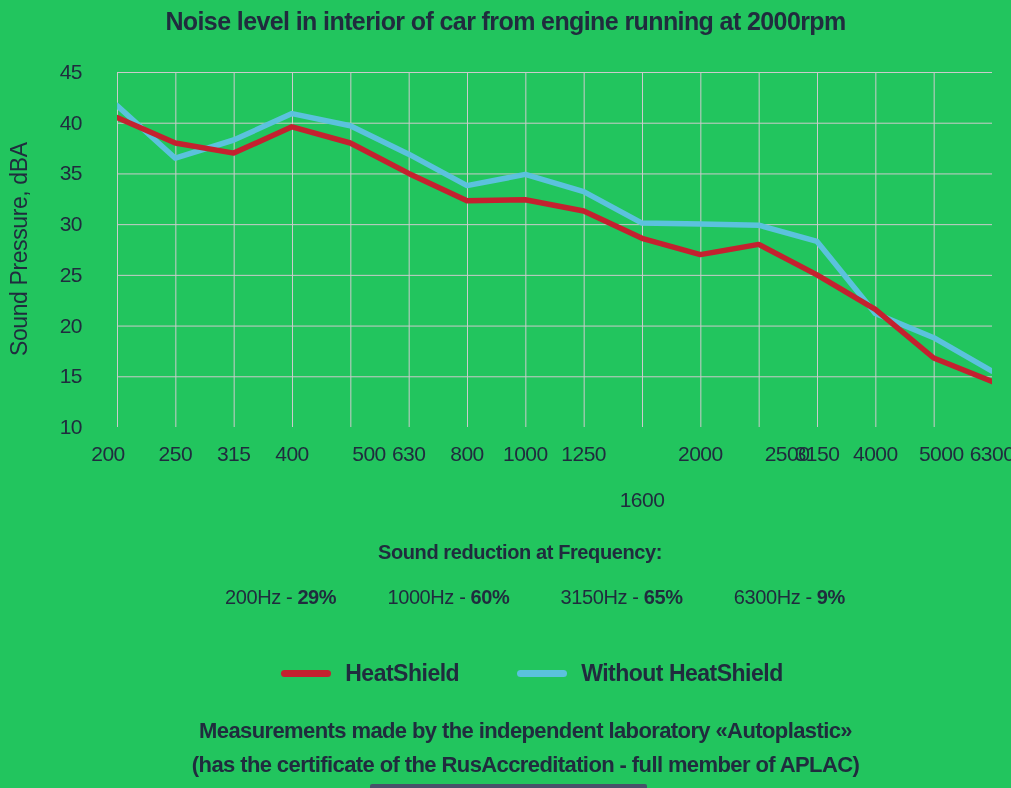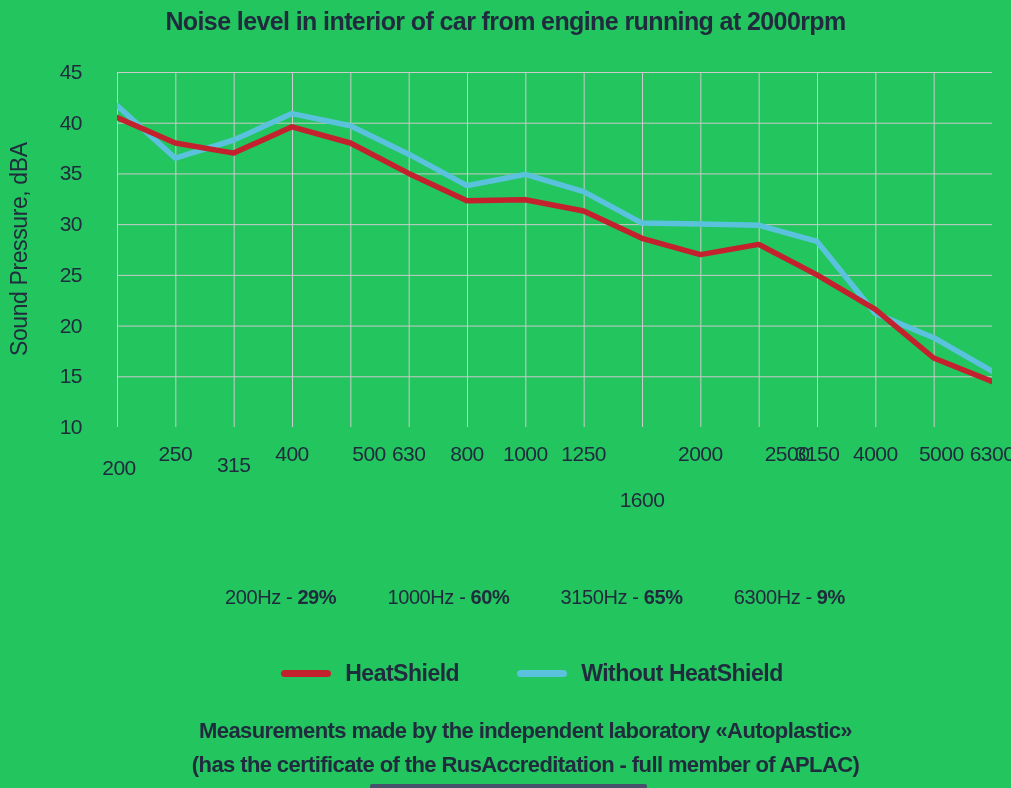--- a/index.html
+++ b/index.html
@@ -96,39 +96,40 @@
       <div class="y-tick" style="top: 61px;">45</div>
       <div class="y-tick" style="top: 111.714px;">40</div>
       <div class="y-tick" style="top: 162.429px;">35</div>
       <div class="y-tick" style="top: 213.143px;">30</div>
       <div class="y-tick" style="top: 263.857px;">25</div>
       <div class="y-tick" style="top: 314.571px;">20</div>
       <div class="y-tick" style="top: 365.286px;">15</div>
       <div class="y-tick" style="top: 416px;">10</div>
     </div>
   <div id="xTicks">
-      <div class="x-tick" style="left: 89px; margin-top: 14px;">200</div>
+      <div class="x-tick" style="left: 78px;">200</div>
       <div class="x-tick" style="left: 145.333px;">250</div>
-      <div class="x-tick" style="left: 203.667px; margin-top: 11px;">315</div>
+      <div class="x-tick" style="left: 203.667px;">315</div>
       <div class="x-tick" style="left: 262px;">400</div>
       <div class="x-tick" style="left: 339px;">500</div>
       <div class="x-tick" style="left: 378.667px;">630</div>
       <div class="x-tick" style="left: 437px;">800</div>
       <div class="x-tick" style="left: 495.333px;">1000</div>
       <div class="x-tick" style="left: 553.667px;">1250</div>
       <div class="x-tick" style="left: 612px; margin-top: 46px;">1600</div>
       <div class="x-tick" style="left: 670.333px;">2000</div>
       <div class="x-tick" style="left: 757px;">2500</div>
       <div class="x-tick" style="left: 787px;">3150</div>
       <div class="x-tick" style="left: 845.333px;">4000</div>
       <div class="x-tick" style="left: 903.667px; text-align: right;">5000</div>
       <div class="x-tick" style="left: 962px;">6300</div>
     </div>
 
 
+  <div class="reduction-heading">Sound reduction at Frequency:</div>
 
   <div class="reduction-row" id="reductionRow">
       <span class="reduction-item"><span>200Hz - </span><span class="red-val">29%</span></span>
       <span class="reduction-item"><span>1000Hz - </span><span class="red-val">60%</span></span>
       <span class="reduction-item"><span>3150Hz - </span><span class="red-val">65%</span></span>
       <span class="reduction-item"><span>6300Hz - </span><span class="red-val">9%</span></span>
     </div>
 
   <div class="legend" id="legend">
       <div class="legend-item">

